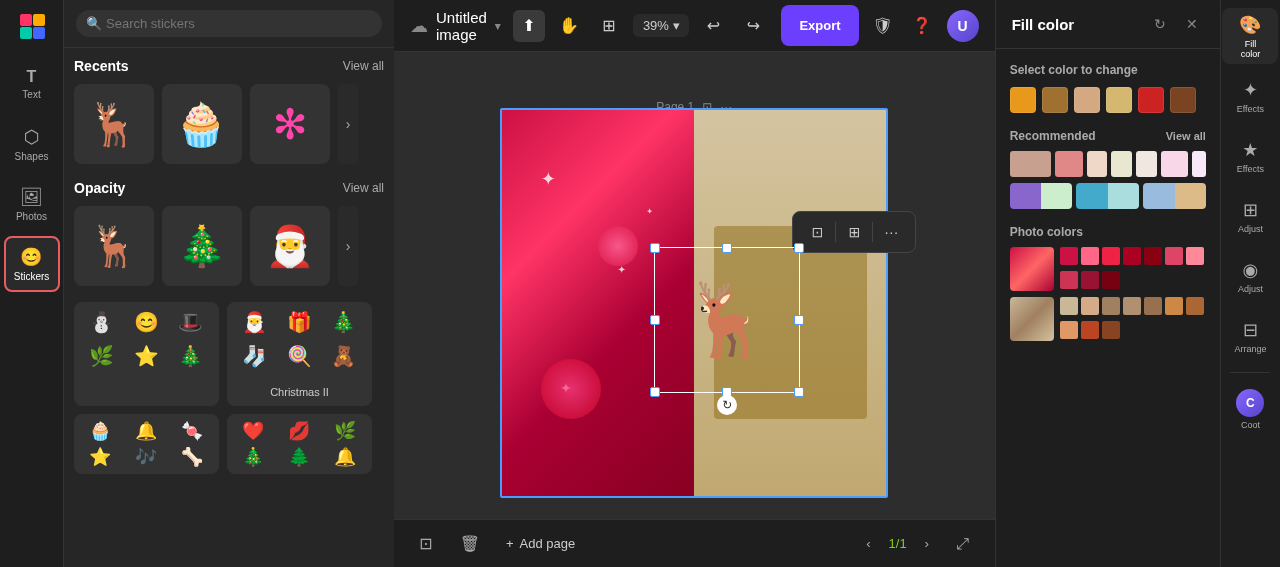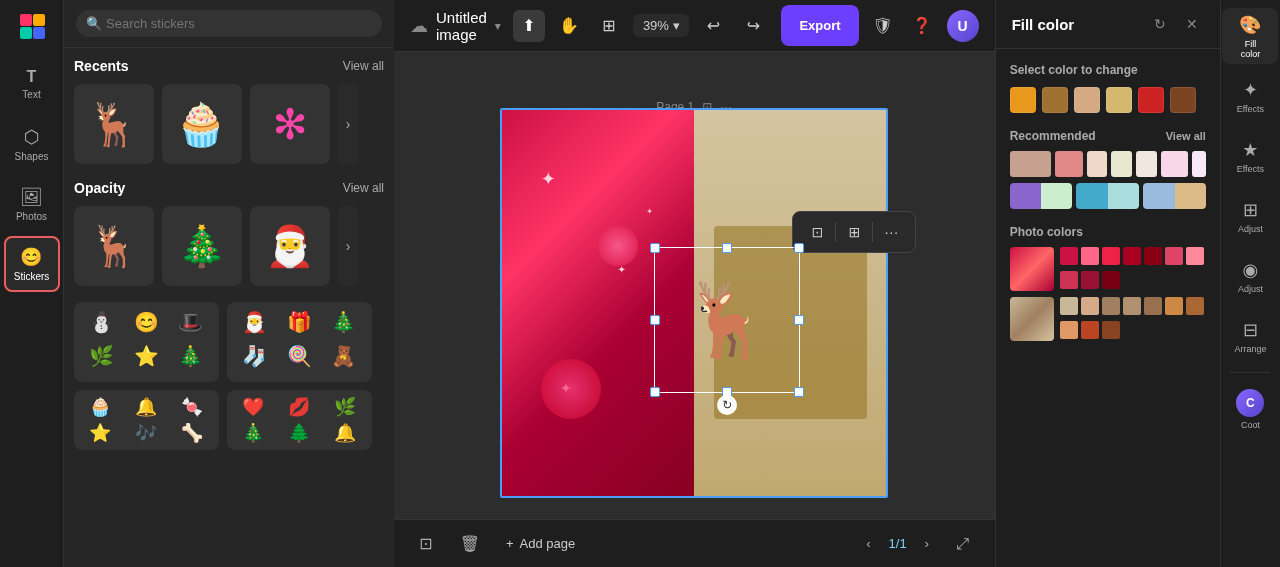--- a/index.html
+++ b/index.html
@@ -275,21 +275,21 @@
       display: flex; align-items: center; justify-content: center;
       cursor: pointer; font-size: 16px;
     }
     .add-page-btn {
       display: flex; align-items: center; gap: 6px;
       background: none; border: none; color: #ccc;
       font-size: 13px; cursor: pointer; padding: 4px 8px;
       border-radius: 4px;
     }
     .bottom-right { margin-left: auto; display: flex; align-items: center; gap: 8px; }
-    .page-nav { display: flex; align-items: center; gap: 6px; font-size: 13px; color: #7dd3fc; }
+    .page-nav { display: flex; align-items: center; gap: 6px; font-size: 13px; color: #84cc16; }
     .page-nav-btn {
       background: none; border: none; color: #aaa; cursor: pointer;
       width: 24px; height: 24px; display: flex; align-items: center; justify-content: center;
     }
 
     
     .right-panel {
       width: 240px;
       background: #1e1e1e;
       border-left: 1px solid #333;
@@ -459,20 +459,21 @@
       </div>
       <div class="pack-item">
         <div class="pack-emoji-grid">
           <span class="pack-emoji">🎅</span>
           <span class="pack-emoji">🎁</span>
           <span class="pack-emoji">🎄</span>
           <span class="pack-emoji">🧦</span>
           <span class="pack-emoji">🍭</span>
           <span class="pack-emoji">🧸</span>
         </div>
+        <div class="pack-label">Christmas II</div>
       </div>
     </div>
 
     <div class="more-pack-grid">
       <div class="small-sticker-grid">
         <span class="small-sticker">🧁</span>
         <span class="small-sticker">🔔</span>
         <span class="small-sticker">🍬</span>
         <span class="small-sticker">⭐</span>
         <span class="small-sticker">🎶</span>

